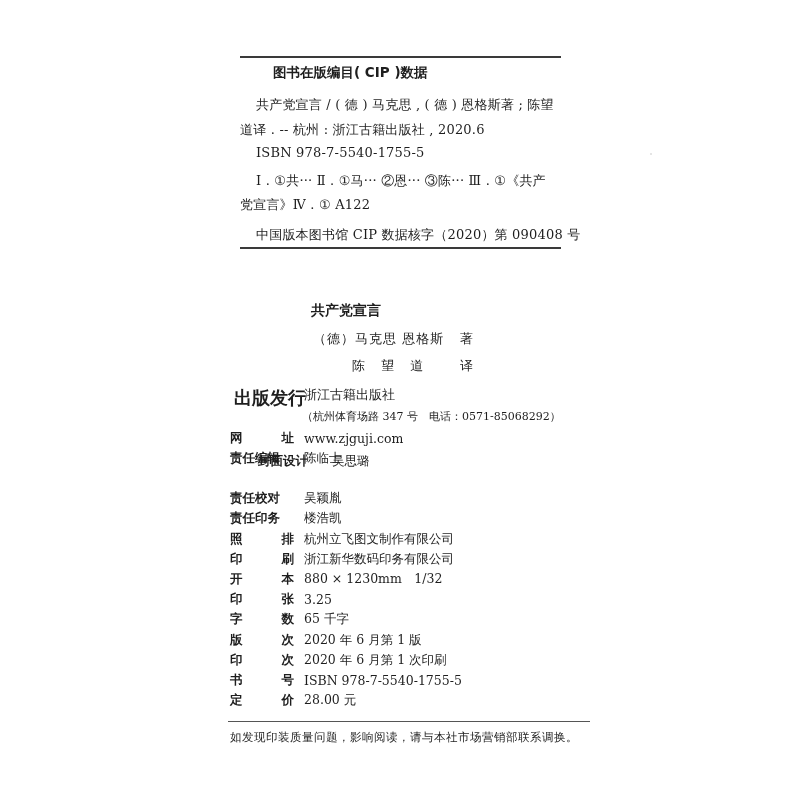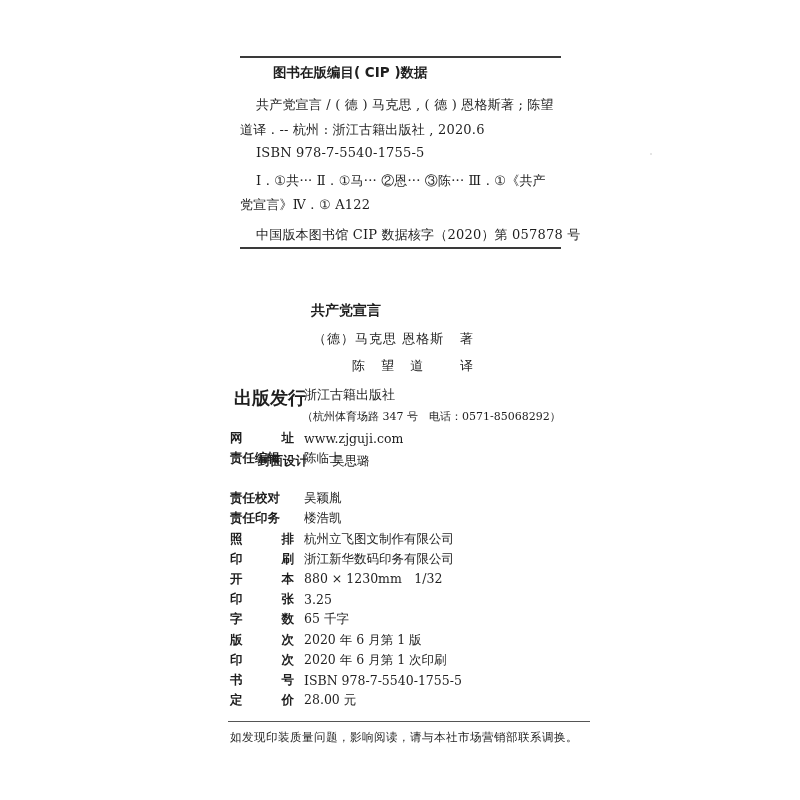--- a/index.html
+++ b/index.html
@@ -30,21 +30,21 @@
 </head>
 <body>
 
 <div class="rule" style="left:240px; top:56px; width:321px;"></div>
 <div class="abs sans-bold cip-heading">图书在版编目( CIP )数据</div>
 <div class="abs cip-line" style="left:256px; top:96px;">共产党宣言 / ( 德 ) 马克思 , ( 德 ) 恩格斯著 ; 陈望</div>
 <div class="abs cip-line" style="left:240px; top:121px;">道译 . -- 杭州 : 浙江古籍出版社 , 2020.6</div>
 <div class="abs cip-line" style="left:256px; top:145px;">ISBN 978-7-5540-1755-5</div>
 <div class="abs cip-line" style="left:256px; top:172px;">Ⅰ . ①共··· Ⅱ . ①马··· ②恩··· ③陈··· Ⅲ . ①《共产</div>
 <div class="abs cip-line" style="left:240px; top:196px;">党宣言》Ⅳ . ① A122</div>
-<div class="abs cip-line" style="left:256px; top:226px;">中国版本图书馆 CIP 数据核字（2020）第 057878 号</div>
+<div class="abs cip-line" style="left:256px; top:226px;">中国版本图书馆 CIP 数据核字（2020）第 090408 号</div>
 <div class="rule" style="left:240px; top:247px; width:321px;"></div>
 
 <div class="dot"></div>
 
 <div class="abs sans-bold title">共产党宣言</div>
 <div class="abs credit" style="left:313px; top:330px;">（德）马克思 恩格斯</div>
 <div class="abs credit" style="left:460px; top:330px;">著</div>
 <div class="abs credit" style="left:352px; top:357px; letter-spacing:6px;">陈 望 道</div>
 <div class="abs credit" style="left:460px; top:357px;">译</div>
 

